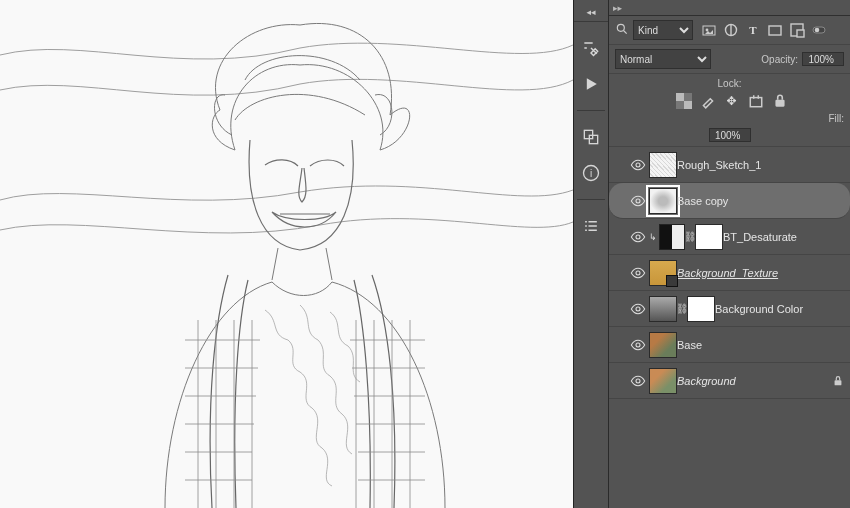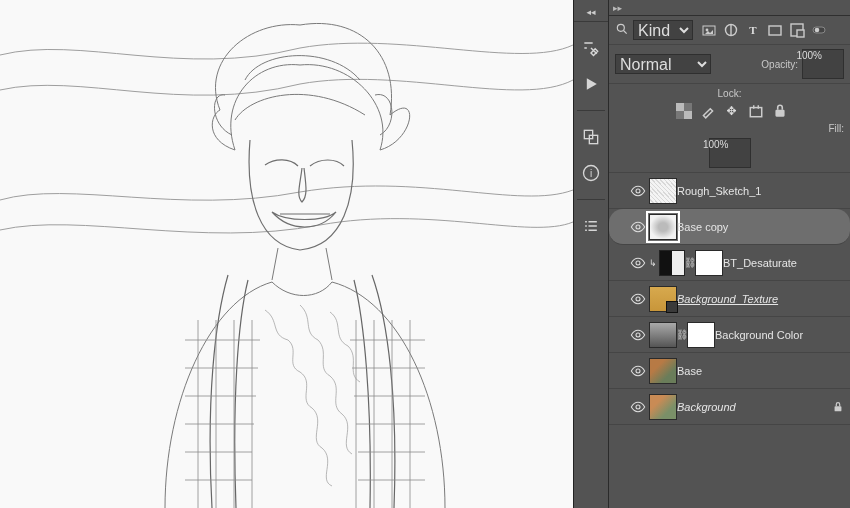--- a/index.html
+++ b/index.html
@@ -78,31 +78,31 @@
   }
   .tab.active { color:#e8e8e8; background:#535353; border-top-left-radius:3px;border-top-right-radius:3px;}
   .tabs .menu { margin-left:auto; padding:4px 8px; color:#bbb; font-size:12px; cursor:pointer;}
   .filter-row, .blend-row, .lock-row {
     display:flex; align-items:center; gap:4px;
     padding: 4px 6px;
     border-bottom: 1px solid #454545;
   }
   .filter-row select, .blend-row select {
     background:#424242; color:#ddd; border:1px solid #2f2f2f;
-    font-size:16px; height:20px;
+    font-size:10px; height:20px;
   }
   .filter-row select { width:60px; }
   .search-ic svg { width:14px; height:14px; }
   .filter-icons { display:flex; gap:6px; align-items:center; margin-left:4px;}
   .f-ic { width:16px;height:16px; display:flex;align-items:center;justify-content:center; color:#ddd; cursor:pointer;}
   .blend-row select { flex:0 0 96px; }
   .blend-row .olabel { margin-left:auto; font-size:10px; color:#c8c8c8;}
   .blend-row .pct, .lock-row .pct {
-    width:42px; height:30px; display:flex; align-items:flex-start; justify-content:flex-end;
-    background:#424242; border:1px solid #2f2f2f; padding:0 19px; font-size:10px; color:#ddd;
+    width:42px; height:14px; display:flex; align-items:flex-end; justify-content:flex-end;
+    background:#424242; border:1px solid #2f2f2f; padding:0 7px; font-size:10px; color:#ddd;
     gap:2px; cursor:pointer;
   }
   .lock-row { font-size:10px; color:#c8c8c8;flex-direction:column; }
   .lock-row .licons { display:flex; gap:8px; align-items:center; margin-left:4px;}
   .lock-row .flabel { margin-left:auto;}
   .layers {
     flex:1;
     overflow-y:auto;
     background:#535353;
   }

